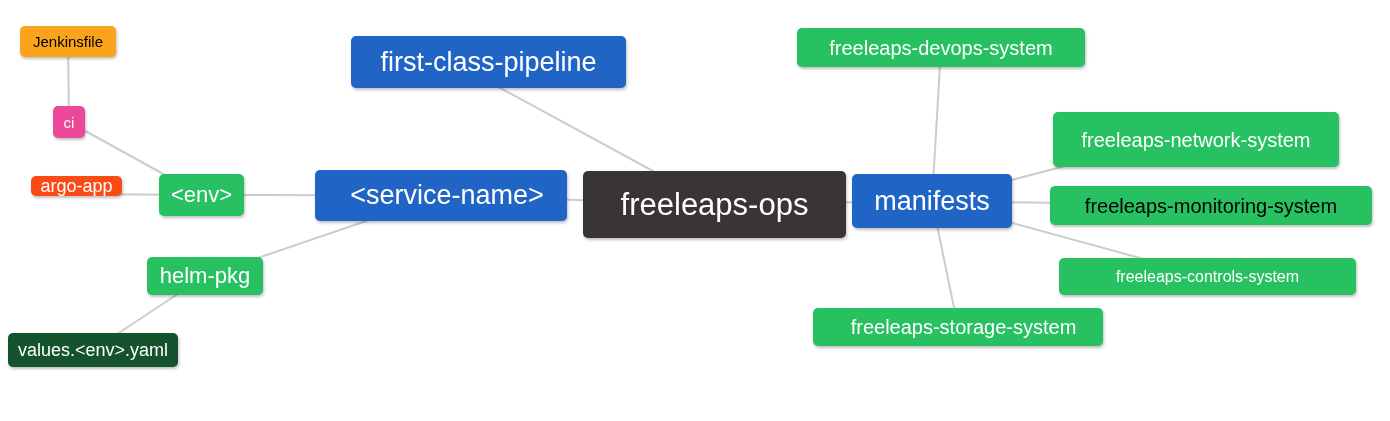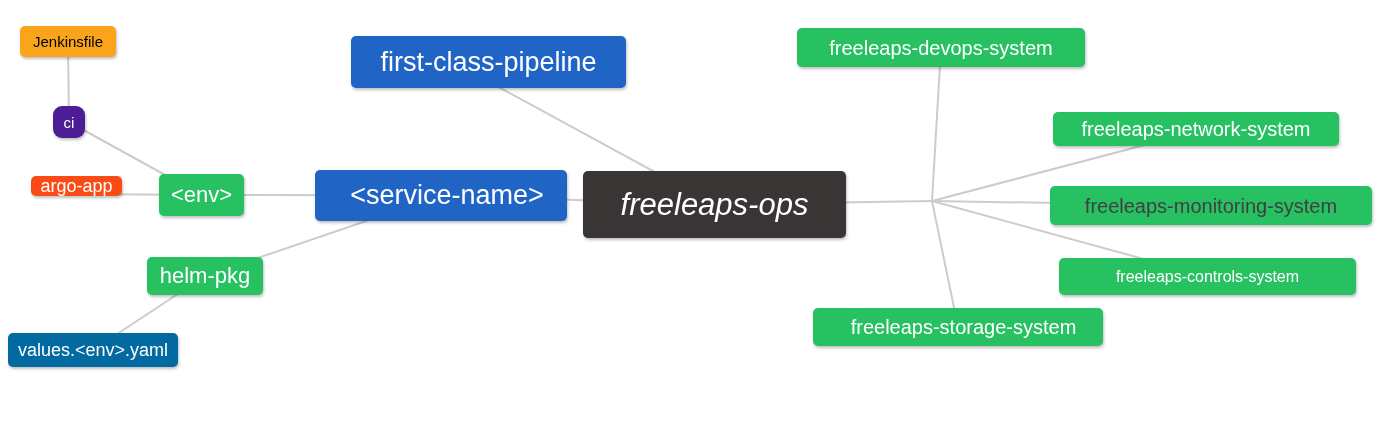--- a/index.html
+++ b/index.html
@@ -63,52 +63,55 @@
       <line x1="932" y1="201" x2="941" y2="47.5" stroke="#cccccc"></line>
       <line x1="932" y1="201" x2="1196" y2="131.5" stroke="#cccccc"></line>
       <line x1="932" y1="201" x2="1211" y2="205.5" stroke="#cccccc"></line>
       <line x1="932" y1="201" x2="1207.5" y2="276.5" stroke="#cccccc"></line>
       <line x1="932" y1="201" x2="958" y2="327" stroke="#cccccc"></line>
     </svg>
 
 <div class="mm-node" style="left: 20px; top: 26px; width: 96px; height: 31px; background: rgb(249, 164, 27);">
       <span style="font-size: 15px; color: #000000;">Jenkinsfile</span>
     </div>
-    <div class="mm-node" style="left: 53px; top: 106px; width: 32px; height: 32px; background: #4c1d95; border-radius: 9px;">
+    <div class="mm-node" style="left: 53px; top: 106px; width: 32px; height: 32px; background: #ec4899;">
       <span style="font-size: 15px; color: rgb(255, 255, 255);">ci</span>
     </div>
     <div class="mm-node" style="left: 31px; top: 176px; width: 91px; height: 20px; background: rgb(250, 74, 21);">
       <span style="font-size: 18px; color: rgb(255, 255, 255);">argo-app</span>
     </div>
     <div class="mm-node" style="left: 159px; top: 174px; width: 85px; height: 42px; background: rgb(39, 193, 98);">
       <span style="font-size: 22px; color: rgb(255, 255, 255);">&lt;env&gt;</span>
     </div>
     <div class="mm-node" style="left: 147px; top: 257px; width: 116px; height: 38px; background: rgb(39, 193, 98);">
       <span style="font-size: 22px; color: rgb(255, 255, 255);">helm-pkg</span>
     </div>
-    <div class="mm-node" style="left: 8px; top: 333px; width: 170px; height: 34px; background: #0369a1;">
+    <div class="mm-node" style="left: 8px; top: 333px; width: 170px; height: 34px; background: #14532d;">
       <span style="font-size: 18px; color: rgb(255, 255, 255);">values.&lt;env&gt;.yaml</span>
     </div>
     <div class="mm-node" style="left: 315px; top: 36px; width: 275px; height: 52px; background: rgb(32, 101, 197); margin-left: 36px;">
       <span style="font-size: 27px; color: rgb(255, 255, 255);">first-class-pipeline</span>
     </div>
     <div class="mm-node" style="left: 315px; top: 170px; width: 252px; height: 51px; background: rgb(32, 101, 197); padding-left: 12px;">
       <span style="font-size: 27px; color: rgb(255, 255, 255);">&lt;service-name&gt;</span>
     </div>
-    <div class="mm-node" style="left: 583px; top: 171px; width: 263px; height: 67px; background: rgb(58, 53, 53); font-style: italic;">
+    <div class="mm-node" style="left: 583px; top: 171px; width: 263px; height: 67px; background: rgb(58, 53, 53);">
       <span style="font-size: 31px; color: rgb(255, 255, 255);">freeleaps-ops</span>
+    </div>
+    <div class="mm-node" style="left: 852px; top: 174px; width: 160px; height: 54px; background: rgb(32, 101, 197);">
+      <span style="font-size: 27px; color: rgb(255, 255, 255);">manifests</span>
     </div>
     <div class="mm-node" style="left: 797px; top: 28px; width: 288px; height: 39px; background: rgb(39, 193, 98);">
       <span style="font-size: 20px; color: rgb(255, 255, 255);">freeleaps-devops-system</span>
     </div>
-    <div class="mm-node" style="left: 1053px; top: 112px; width: 286px; height: 34px; background: rgb(39, 193, 98);">
+    <div class="mm-node" style="left: 1053px; top: 112px; width: 286px; height: 55px; background: rgb(39, 193, 98);">
       <span style="font-size: 20px; color: rgb(255, 255, 255);">freeleaps-network-system</span>
     </div>
     <div class="mm-node" style="left: 1050px; top: 186px; width: 322px; height: 39px; background: rgb(39, 193, 98);">
-      <span style="font-size: 20px; color: #404040;">freeleaps-monitoring-system</span>
+      <span style="font-size: 20px; color: #000000;">freeleaps-monitoring-system</span>
     </div>
     <div class="mm-node" style="left: 1059px; top: 258px; width: 297px; height: 37px; background: rgb(39, 193, 98);">
       <span style="font-size: 16px; color: rgb(255, 255, 255);">freeleaps-controls-system</span>
     </div>
     <div class="mm-node" style="left: 813px; top: 308px; width: 290px; height: 38px; background: rgb(39, 193, 98); padding-left: 11px;">
       <span style="font-size: 20px; color: rgb(255, 255, 255);">freeleaps-storage-system</span>
     </div>
   </div>
 
 </body></html>

